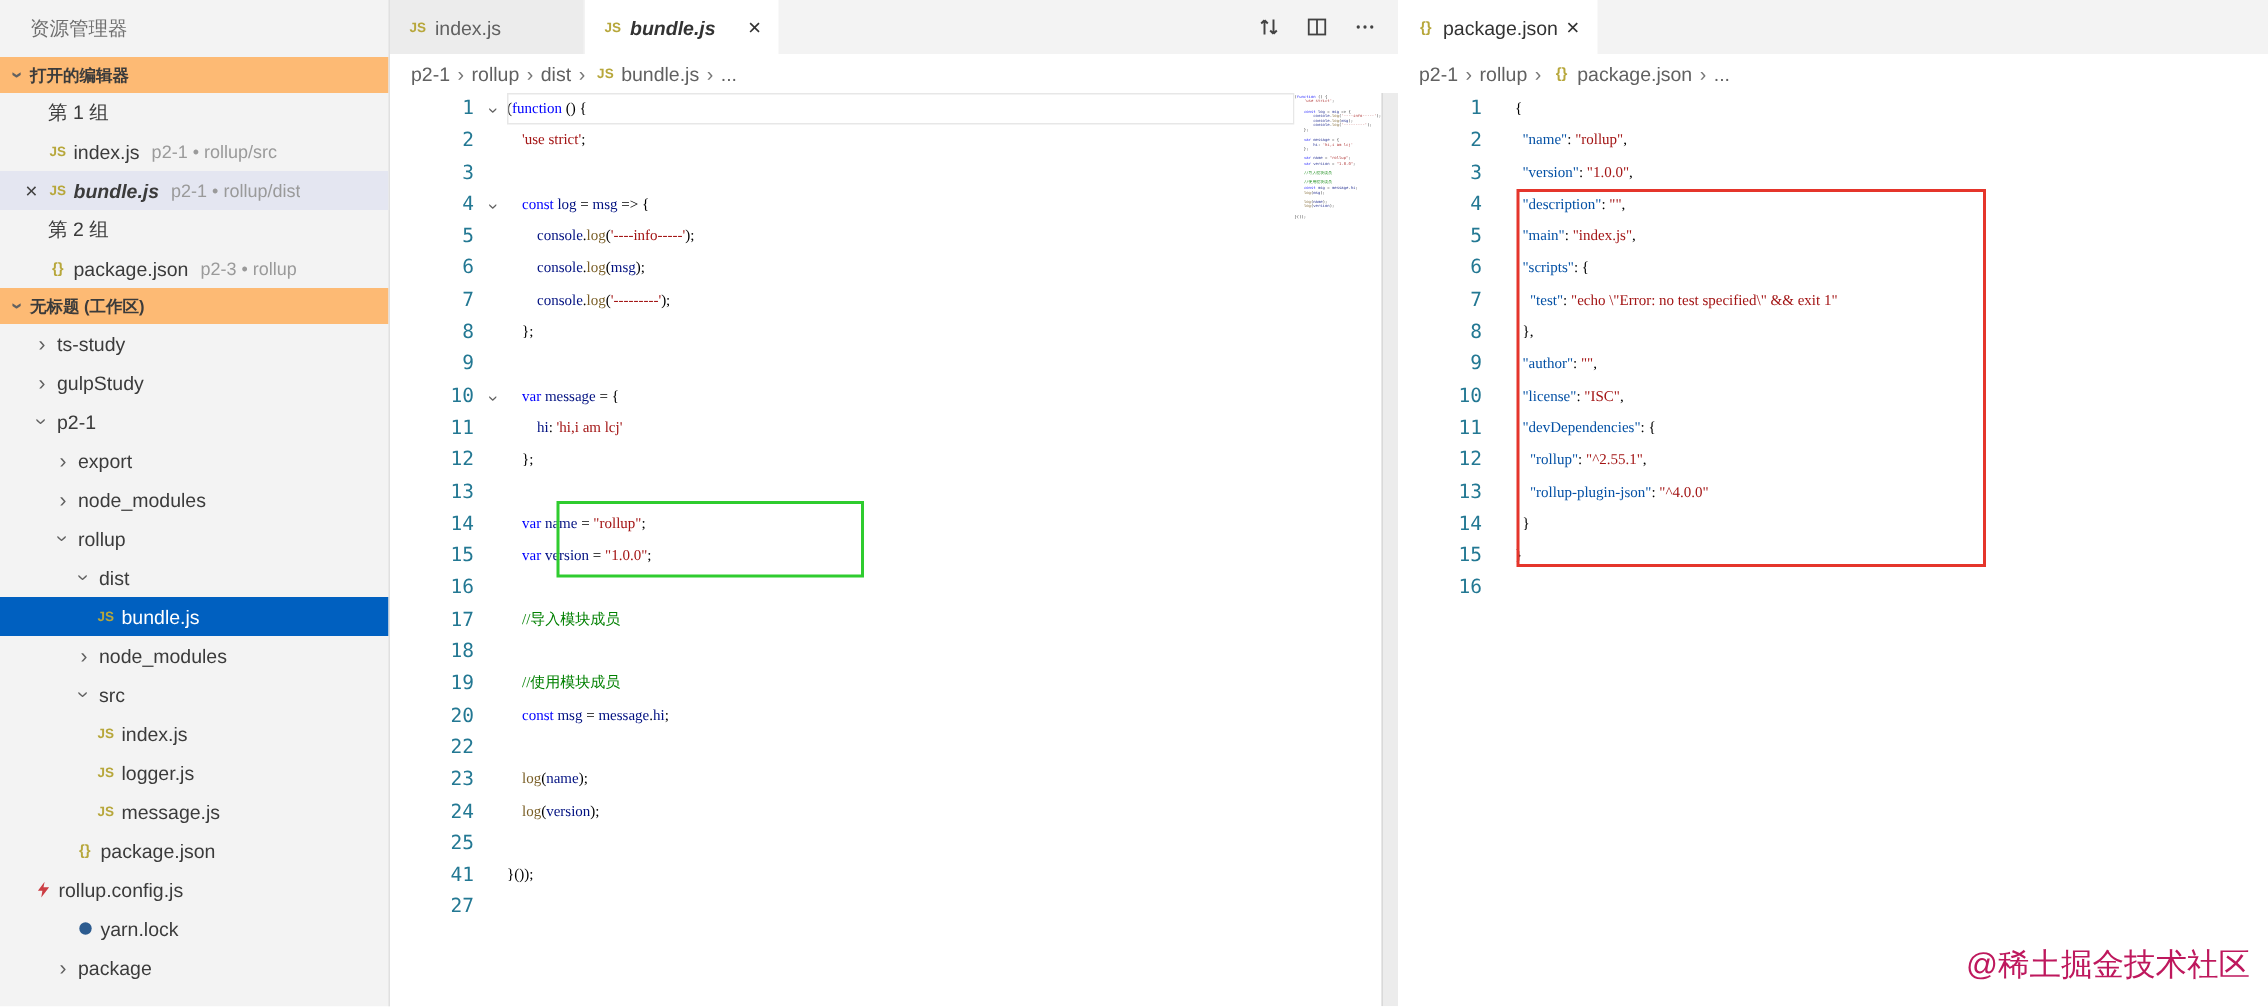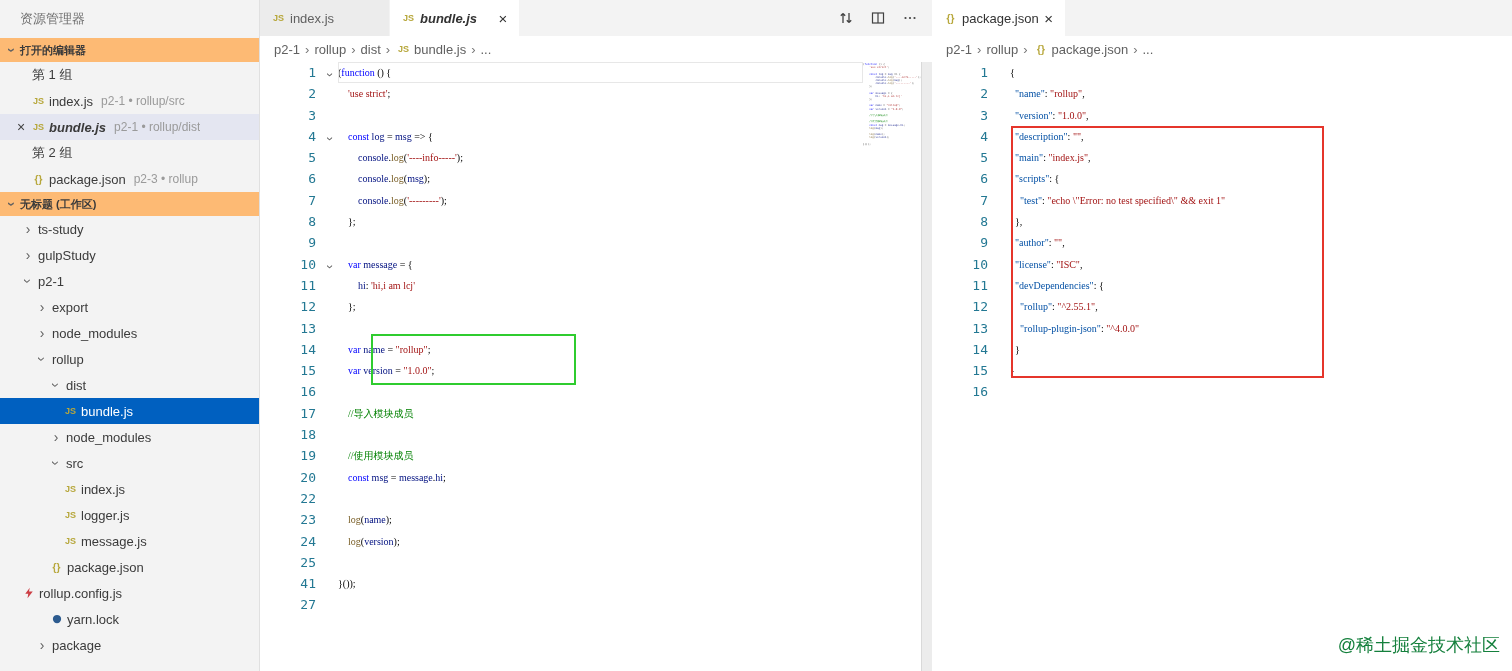--- a/index.html
+++ b/index.html
@@ -64,21 +64,21 @@
   .tk-c{color:#008000}.tk-p{color:#000}.tk-j{color:#0451a5}
 
   .minimap{width:58px;flex:none;overflow:hidden;padding-top:1px;opacity:.85;cursor:pointer}
   .mrow{height:3.2px;line-height:3.2px;font-size:2.6px;white-space:pre;overflow:hidden;
     font-family:"DejaVu Sans Mono","Liberation Mono",monospace}
   .vstrip{width:11px;flex:none;background:#ececec;border-left:1px solid #d9d9d9;cursor:pointer}
 
   .hbox{position:absolute;border:2px solid;pointer-events:none}
   #green-box{left:111px;top:272px;width:205px;height:51px}
   #red-box{left:79px;top:64px;width:313px;height:252px}
-  .watermark{position:absolute;right:12px;bottom:14px;font-size:18px;color:#15803d;white-space:nowrap}
+  .watermark{position:absolute;right:12px;bottom:14px;font-size:21px;color:#be185d;white-space:nowrap}
 </style>
 </head>
 <body>
 
 <div class="app">
 
   <aside class="sidebar">
     <div class="sb-title">资源管理器</div>
     <div class="sect-hdr">
       <span class="twistie exp">›</span>

